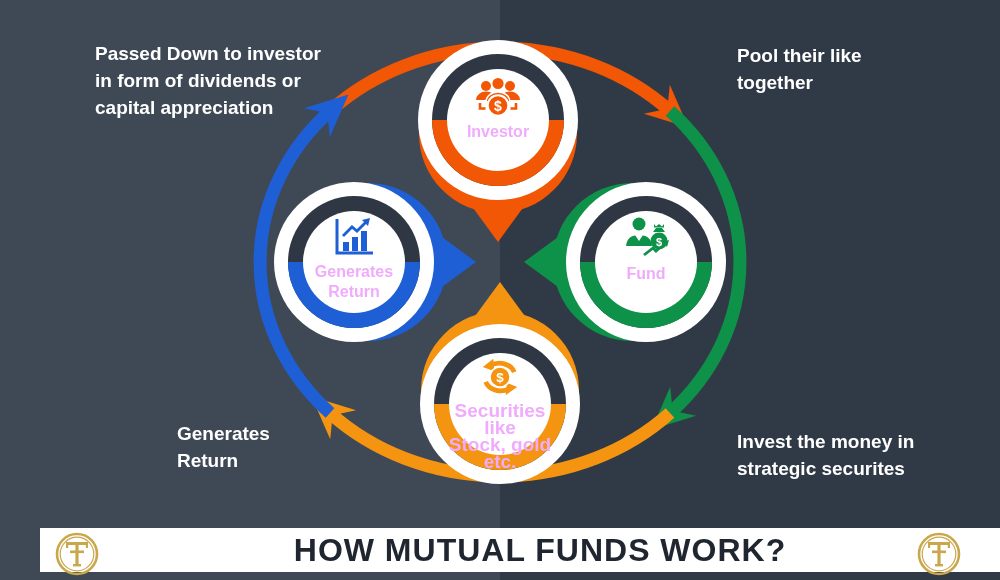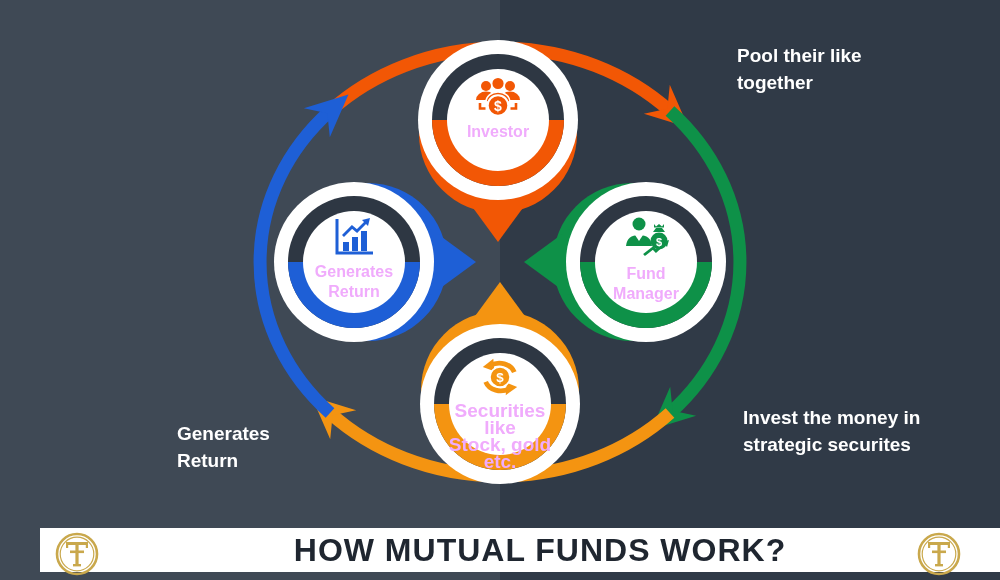--- a/index.html
+++ b/index.html
@@ -89,29 +89,34 @@
         <circle cx="368" cy="262" r="79"></circle>
         <path d="M394,202 L394,322 L476,262 Z"></path>
       </g>
       <circle cx="354" cy="262" r="80" fill="#FFFFFF"></circle>
       <circle cx="354" cy="262" r="66" fill="#2E3743"></circle>
       <path d="M288,262 A66,66 0 0 0 420,262 Z" fill="#1E5FD6"></path>
       <circle cx="354" cy="262" r="51" fill="#FFFFFF"></circle>
     </g>
   </svg>
 
+  <div class="caption" style="left:95px;top:40px;">
+    <div class="cap-line">Passed Down to investor</div>
+    <div class="cap-line">in form of dividends or</div>
+    <div class="cap-line">capital appreciation</div>
+  </div>
   <div class="caption" style="left:737px;top:42px;">
     <div class="cap-line">Pool their like</div>
     <div class="cap-line">together</div>
   </div>
   <div class="caption" style="left:177px;top:420px;">
     <div class="cap-line">Generates</div>
     <div class="cap-line">Return</div>
   </div>
-  <div class="caption" style="left:737px;top:404px;margin-left:6px;">
+  <div class="caption" style="left:737px;top:428px;">
     <div class="cap-line">Invest the money in</div>
     <div class="cap-line">strategic securites</div>
   </div>
 
   <div class="node-content" style="left:498px;top:76px;">
     <svg width="52" height="42" viewBox="0 0 52 42">
       <g fill="#F25705">
         <circle cx="14" cy="10" r="5"></circle>
         <circle cx="38" cy="10" r="5"></circle>
         <path d="M4,24 a10,8.5 0 0 1 20,0 z"></path>
@@ -134,21 +139,20 @@
         <path d="M34,8 l2,2.5 3,-2.5 3,2.5 2,-2.5 v3.5 h-10 z"></path>
         <path d="M33,16 l3,-4 h6 l3,4 z"></path>
         <circle cx="39" cy="25" r="8.5"></circle>
         <path d="M43,26 l6,-2 -2,7 z"></path>
       </g>
       <path d="M15,19 l4,6 4,-6 z" fill="#FFFFFF"></path>
       <path d="M24,39 l9,-7 3,3 9,-8" fill="none" stroke-width="2.8" stroke="#0E9148"></path>
       <text x="39" y="29.5" class="coin-text sm">$</text>
     </svg>
     <div class="node-line">Fund</div>
-    <div class="node-line">Manager</div>
   </div>
 
   <div class="node-content small" style="left:500px;top:356px;">
     <svg width="46" height="42" viewBox="0 0 46 44">
       <path d="M38,17 A16.5,14 0 0 0 13,10" fill="none" stroke-width="5" stroke="#F49411"></path>
       <path d="M16,3 L5,11.5 L17,16 Z" fill="#F49411"></path>
       <path d="M8,27 A16.5,14 0 0 0 33,34" fill="none" stroke-width="5" stroke="#F49411"></path>
       <path d="M30,28 L41,32.5 L29,41 Z" fill="#F49411"></path>
       <circle cx="23" cy="22" r="10.5" stroke="#FFFFFF" stroke-width="1.6" fill="#F49411"></circle>
       <text x="23" y="27" class="coin-text">$</text>

